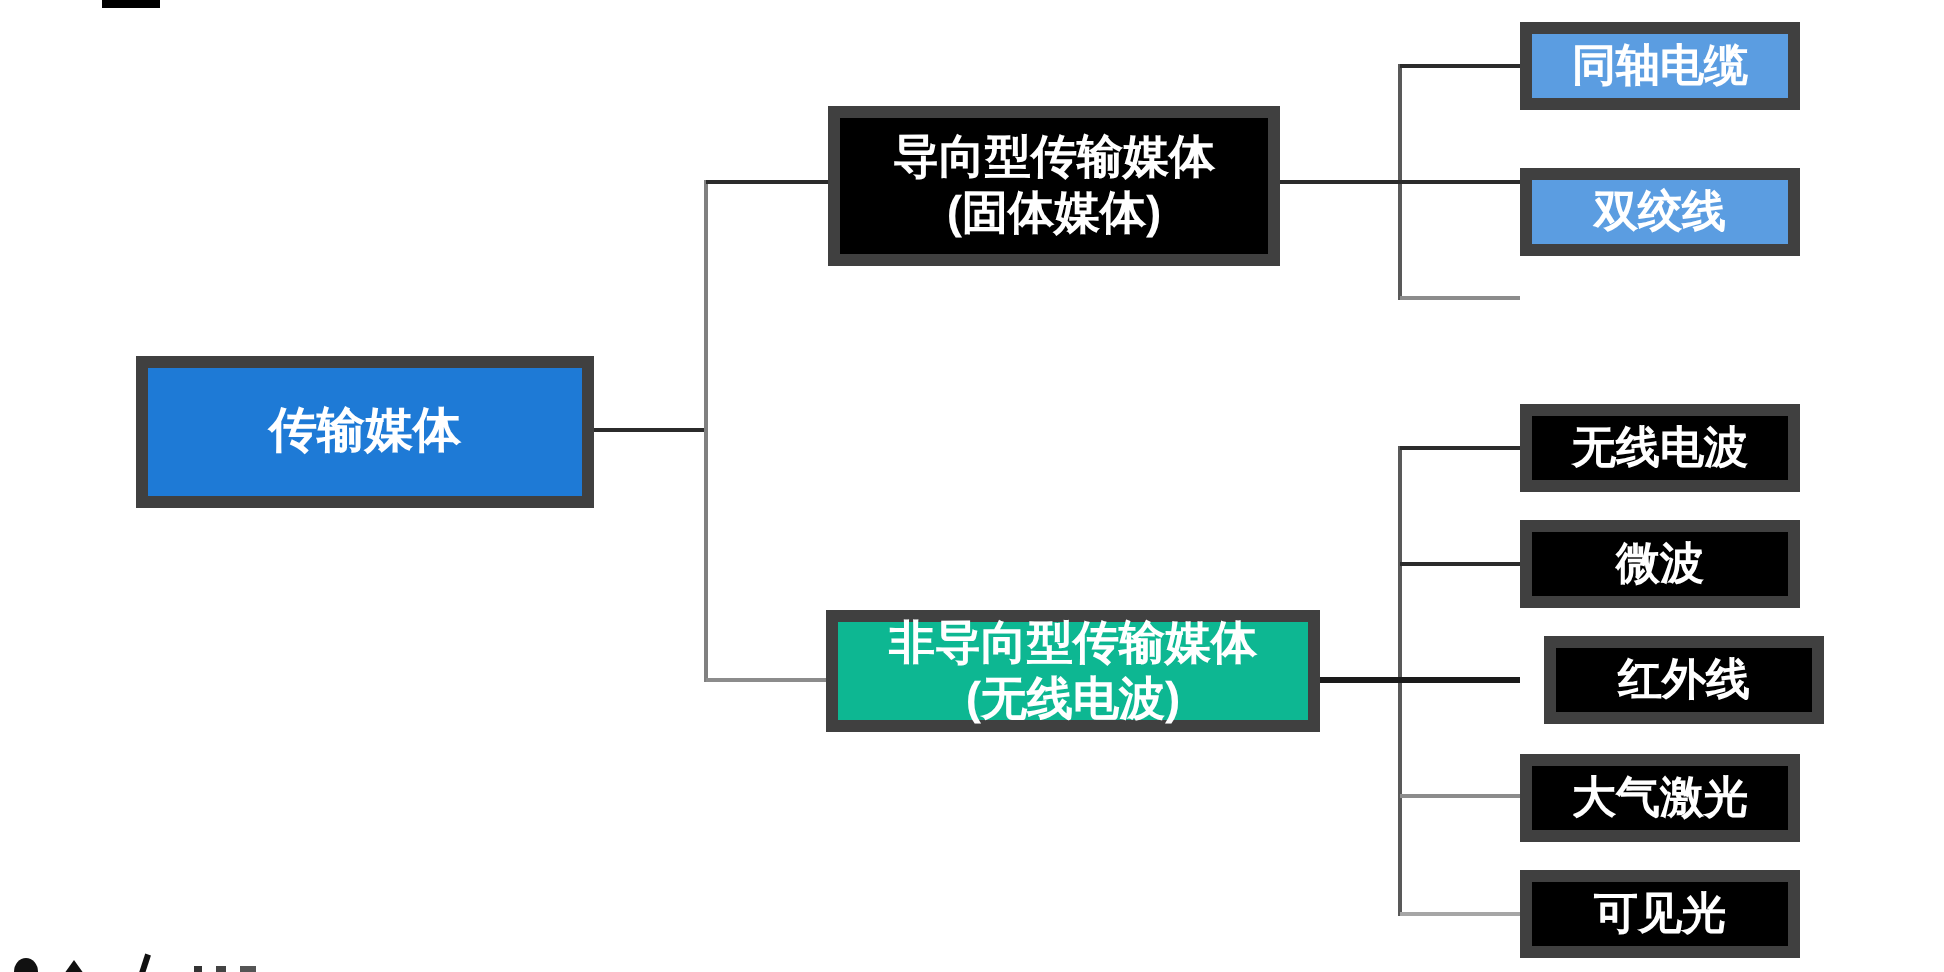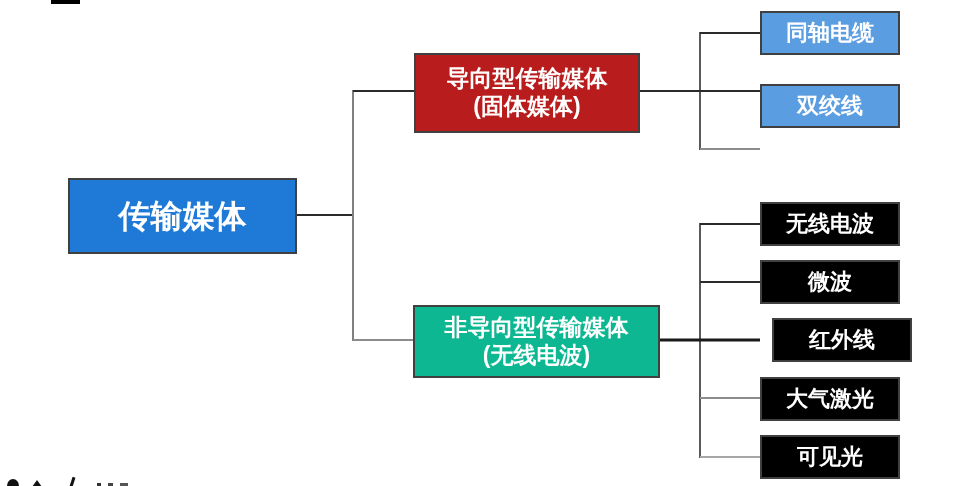--- a/index.html
+++ b/index.html
@@ -7,42 +7,42 @@
     position:relative;
     width:972px;height:486px;
     background:#ffffff;
     overflow:hidden;
     font-family:"Liberation Sans", sans-serif;
   }
   .connectors{position:absolute;left:0;top:0;width:972px;height:486px;}
   .node{
     position:absolute;
     box-sizing:border-box;
-    border:2px solid #404040;
+    border:6px solid #404040;
     color:#ffffff;
     font-weight:bold;
     display:flex;
     flex-direction:column;
     align-items:center;
     justify-content:center;
     text-align:center;
     line-height:1.2;
   }
   .root-node{
     left:68px;top:178px;width:229px;height:76px;
     background:#1e7ad6;
-    font-size:32px;
+    font-size:24px;
   }
   .branch-node{font-size:23px;}
   .branch-guided{
     left:414px;top:53px;width:226px;height:80px;
-    background:#b91c1c;
+    background:#000000;
   }
   .branch-unguided{
-    left:413px;top:305px;width:247px;height:73px;
+    left:413px;top:305px;width:247px;height:61px;
     background:#0db792;
   }
   .leaf{
     left:760px;width:140px;height:44px;
     font-size:22px;
     justify-content:center;
   }
   .leaf-blue{background:#5b9de1;}
   .leaf-green{background:#000000;text-align:right;}
   .leaf-coaxial{top:11px;}

